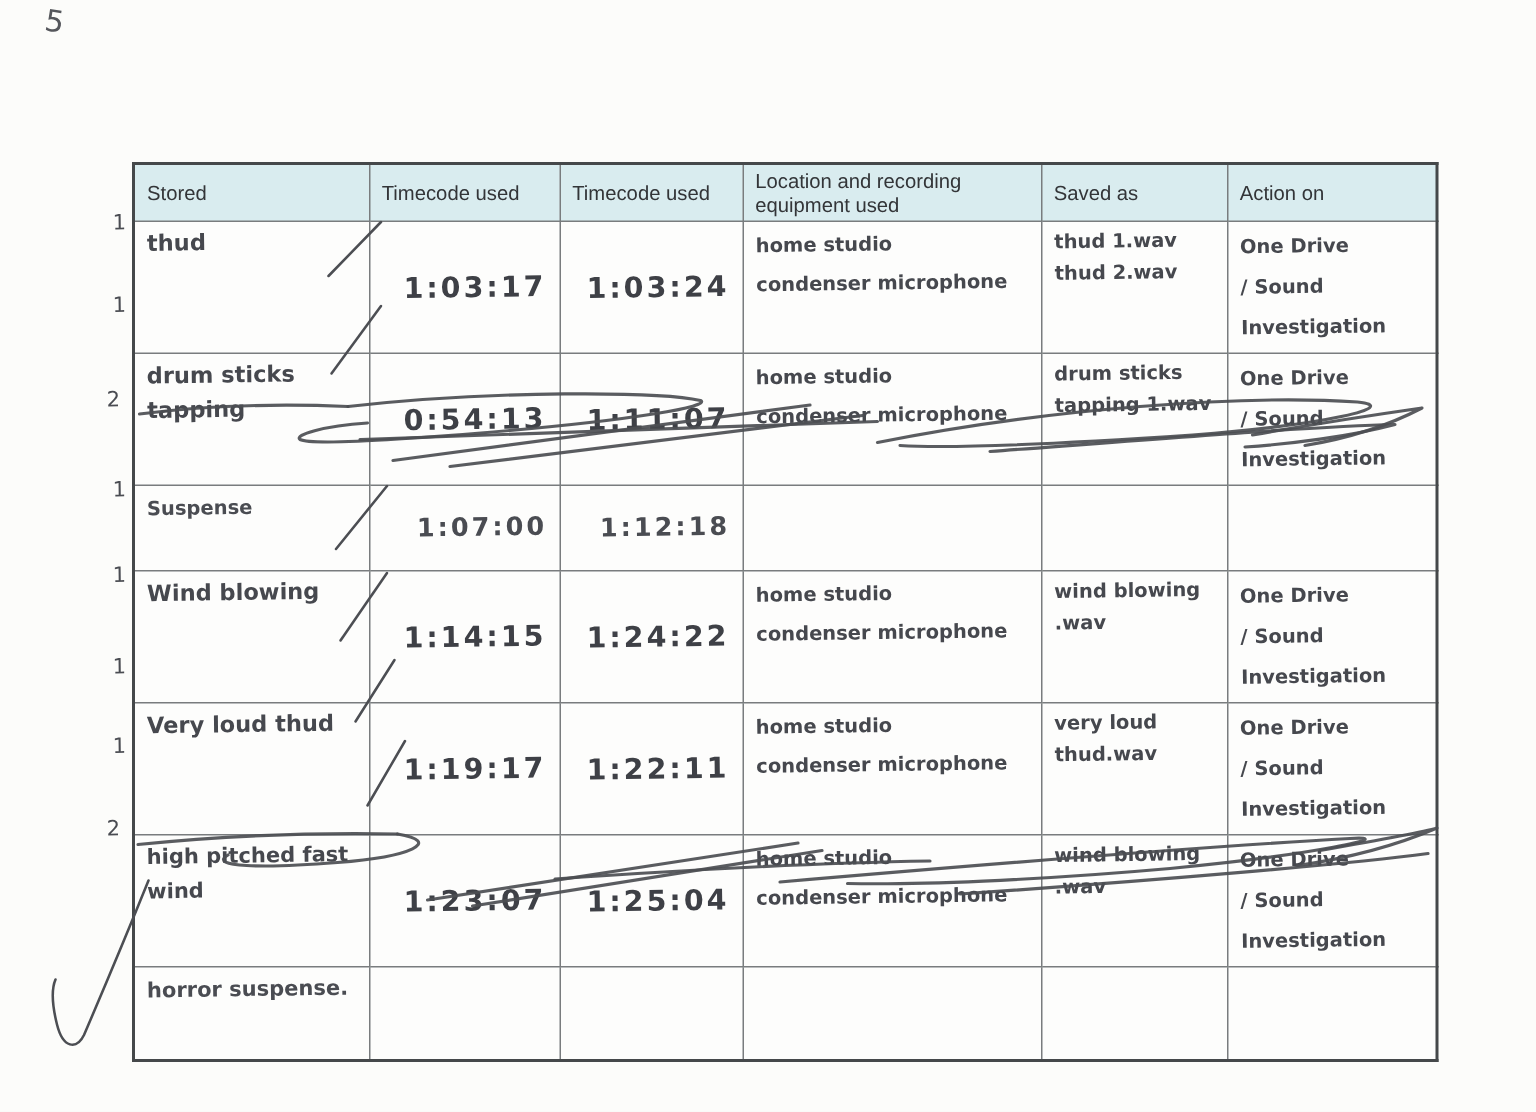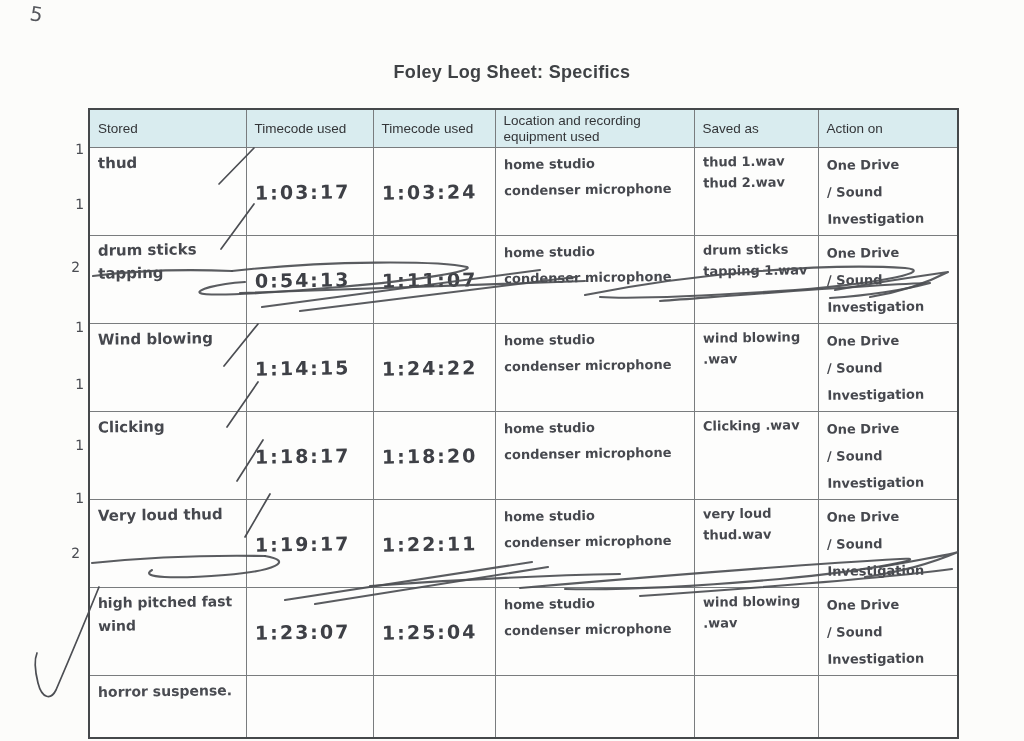--- a/index.html
+++ b/index.html
@@ -41,21 +41,21 @@
   }
   table.log { border:2px solid #45484a; }
   th,td { border:1px solid #797c7e; vertical-align:top; padding:3px 8px; }
   th {
     background:#d9ecef; text-align:left; font-weight:500;
     font-size:13.5px; color:#333538; height:32px; vertical-align:middle;
     line-height:1.15;
   }
   td .multi { white-space:pre-line; }
   .c-action { font-size:15px; line-height:23px; }
-  .c-start,.c-stop { text-align:left; vertical-align:middle; }
+  .c-start,.c-stop { text-align:right; vertical-align:middle; }
   .c-start .hw,.c-stop .hw { font-size:19px; letter-spacing:2px; color:#3e4046; }
   .c-loc .hw { font-size:13px; line-height:26px; }
   .c-saved .hw { font-size:13px; line-height:21px; }
   .c-stored .hw { font-size:13px; line-height:27px; }
   tr.rx td { height:52px;font-weight:bold; }
   .crossed .hw { color:#4a4c52; }
   
   svg.overlay {
     position:absolute; left:0; top:0; width:1024px; height:741px;
     pointer-events:none;
@@ -67,21 +67,20 @@
   path.scrib { stroke-width:2.1; opacity:0.92; }
   path.tick  { stroke-width:1.7; }
 </style>
 </head>
 <body>
 
 <div class="page">
 
   <div class="corner-mark hw">5</div>
 
-  <div class="title">Foley Log Sheet: Specifics</div>
 
   <span class="margin-mark hw" style="left:66px; top:141px;">1</span>
   <span class="margin-mark hw" style="left:66px; top:196px;">1</span>
   <span class="margin-mark hw" style="left:62px; top:259px;">2</span>
   <span class="margin-mark hw" style="left:66px; top:319px;">1</span>
   <span class="margin-mark hw" style="left:66px; top:376px;">1</span>
   <span class="margin-mark hw" style="left:66px; top:437px;">1</span>
   <span class="margin-mark hw" style="left:66px; top:490px;">1</span>
   <span class="margin-mark hw" style="left:62px; top:545px;">2</span>
 
@@ -121,38 +120,36 @@
 tapping</span></td>
         <td class="c-start"><span class="hw">0:54:13</span></td>
         <td class="c-stop"><span class="hw">1:11:07</span></td>
         <td class="c-loc"><span class="hw multi">home studio
 condenser microphone</span></td>
         <td class="c-saved"><span class="hw multi">drum sticks
 tapping 1.wav</span></td>
         <td class="c-stored"><span class="hw multi">One Drive
 / Sound Investigation</span></td>
       </tr>
+      <tr class="rx crossed" style="height:57px">
+        <td class="c-action"><span class="hw" style="font-size:13px">Suspense</span></td>
+        <td class="c-start"><span class="hw" style="font-size:17px">1:07:00</span></td>
+        <td class="c-stop"><span class="hw" style="font-size:17px">1:12:18</span></td>
+        <td class="c-loc"><span class="hw multi"></span></td>
+        <td class="c-saved"><span class="hw multi"></span></td>
+        <td class="c-stored"><span class="hw multi"></span></td>
+      </tr>
       <tr class="rx" style="height:58px">
         <td class="c-action"><span class="hw multi">Wind blowing</span></td>
         <td class="c-start"><span class="hw">1:14:15</span></td>
         <td class="c-stop"><span class="hw">1:24:22</span></td>
         <td class="c-loc"><span class="hw multi">home studio
 condenser microphone</span></td>
         <td class="c-saved"><span class="hw multi">wind blowing
 .wav</span></td>
-        <td class="c-stored"><span class="hw multi">One Drive
-/ Sound Investigation</span></td>
-      </tr>
-      <tr class="rx" style="height:62px">
-        <td class="c-action"><span class="hw multi">Clicking</span></td>
-        <td class="c-start"><span class="hw">1:18:17</span></td>
-        <td class="c-stop"><span class="hw">1:18:20</span></td>
-        <td class="c-loc"><span class="hw multi">home studio
-condenser microphone</span></td>
-        <td class="c-saved"><span class="hw multi">Clicking .wav</span></td>
         <td class="c-stored"><span class="hw multi">One Drive
 / Sound Investigation</span></td>
       </tr>
       <tr class="rx" style="height:53px">
         <td class="c-action"><span class="hw multi">Very loud thud</span></td>
         <td class="c-start"><span class="hw">1:19:17</span></td>
         <td class="c-stop"><span class="hw">1:22:11</span></td>
         <td class="c-loc"><span class="hw multi">home studio
 condenser microphone</span></td>
         <td class="c-saved"><span class="hw multi">very loud

